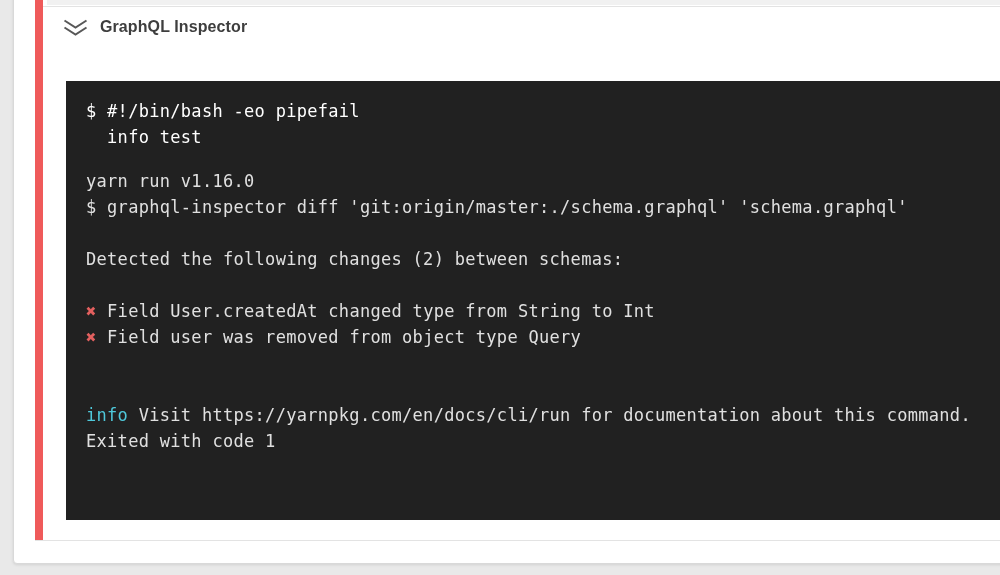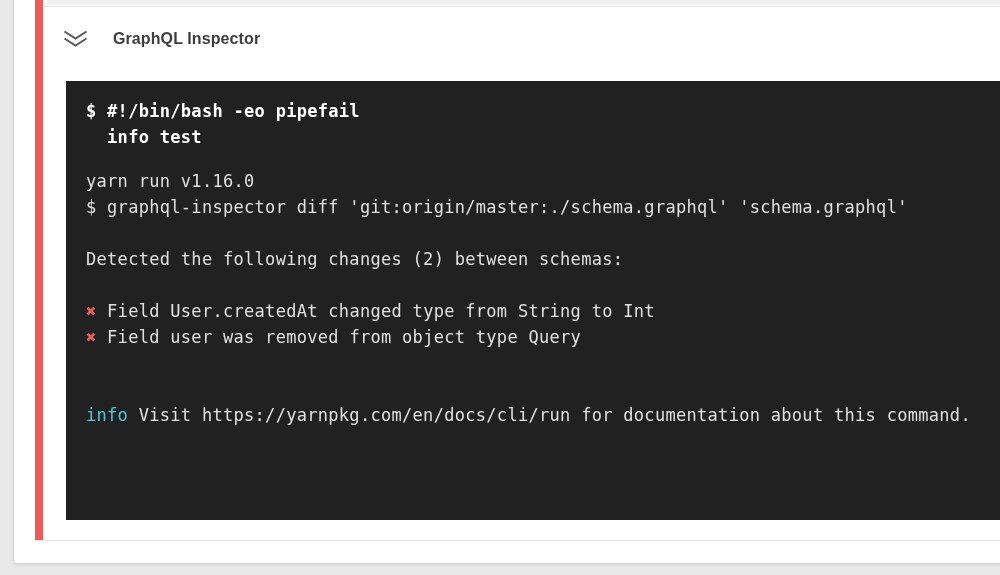--- a/index.html
+++ b/index.html
@@ -62,22 +62,22 @@
     width: 8px;
     height: 540px;
     background: var(--accent-red, #ef5a5a);
   }
   .step-header {
     position: absolute;
     left: 62px;
     top: 18px;
     height: 30px;
     display: flex;
-    align-items: flex-end;
-    gap: 24px;
+    align-items: flex-start;
+    gap: 11px;
     cursor: pointer;
   }
   .chevron-icon {
     display: inline-flex;
     align-items: center;
   }
   .chevron-icon svg {
     display: block;
   }
   .step-title {
@@ -107,21 +107,21 @@
     white-space: pre;
     height: 26px;
   }
   .term-line.blank {
     height: 26px;
   }
   .term-line.blank-small {
     height: 18px;
   }
   .seg-bold {
-    font-weight: 700;
+    font-weight: 400;
     color: var(--term-bold, #ffffff);
   }
   .seg-red {
     color: var(--term-red, #e3605f);
   }
   .seg-cyan {
     color: var(--term-cyan, #4fc8da);
   }
 </style>
 </head>
@@ -154,15 +154,16 @@
       <div class="term-line"><span>yarn run v1.16.0</span></div>
       <div class="term-line"><span>$ graphql-inspector diff 'git:origin/master:./schema.graphql' 'schema.graphql'</span></div>
       <div class="term-line blank"></div>
       <div class="term-line"><span>Detected the following changes (2) between schemas:</span></div>
       <div class="term-line blank"></div>
       <div class="term-line"><span class="seg-red">✖</span><span> Field User.createdAt changed type from String to Int</span></div>
       <div class="term-line"><span class="seg-red">✖</span><span> Field user was removed from object type Query</span></div>
       <div class="term-line blank"></div>
       <div class="term-line blank"></div>
       <div class="term-line"><span class="seg-cyan">info</span><span> Visit https://yarnpkg.com/en/docs/cli/run for documentation about this command.</span></div>
+      <div class="term-line"><span>Exited with code 1</span></div>
     </div>
 
 </div>
 
 </body></html>

